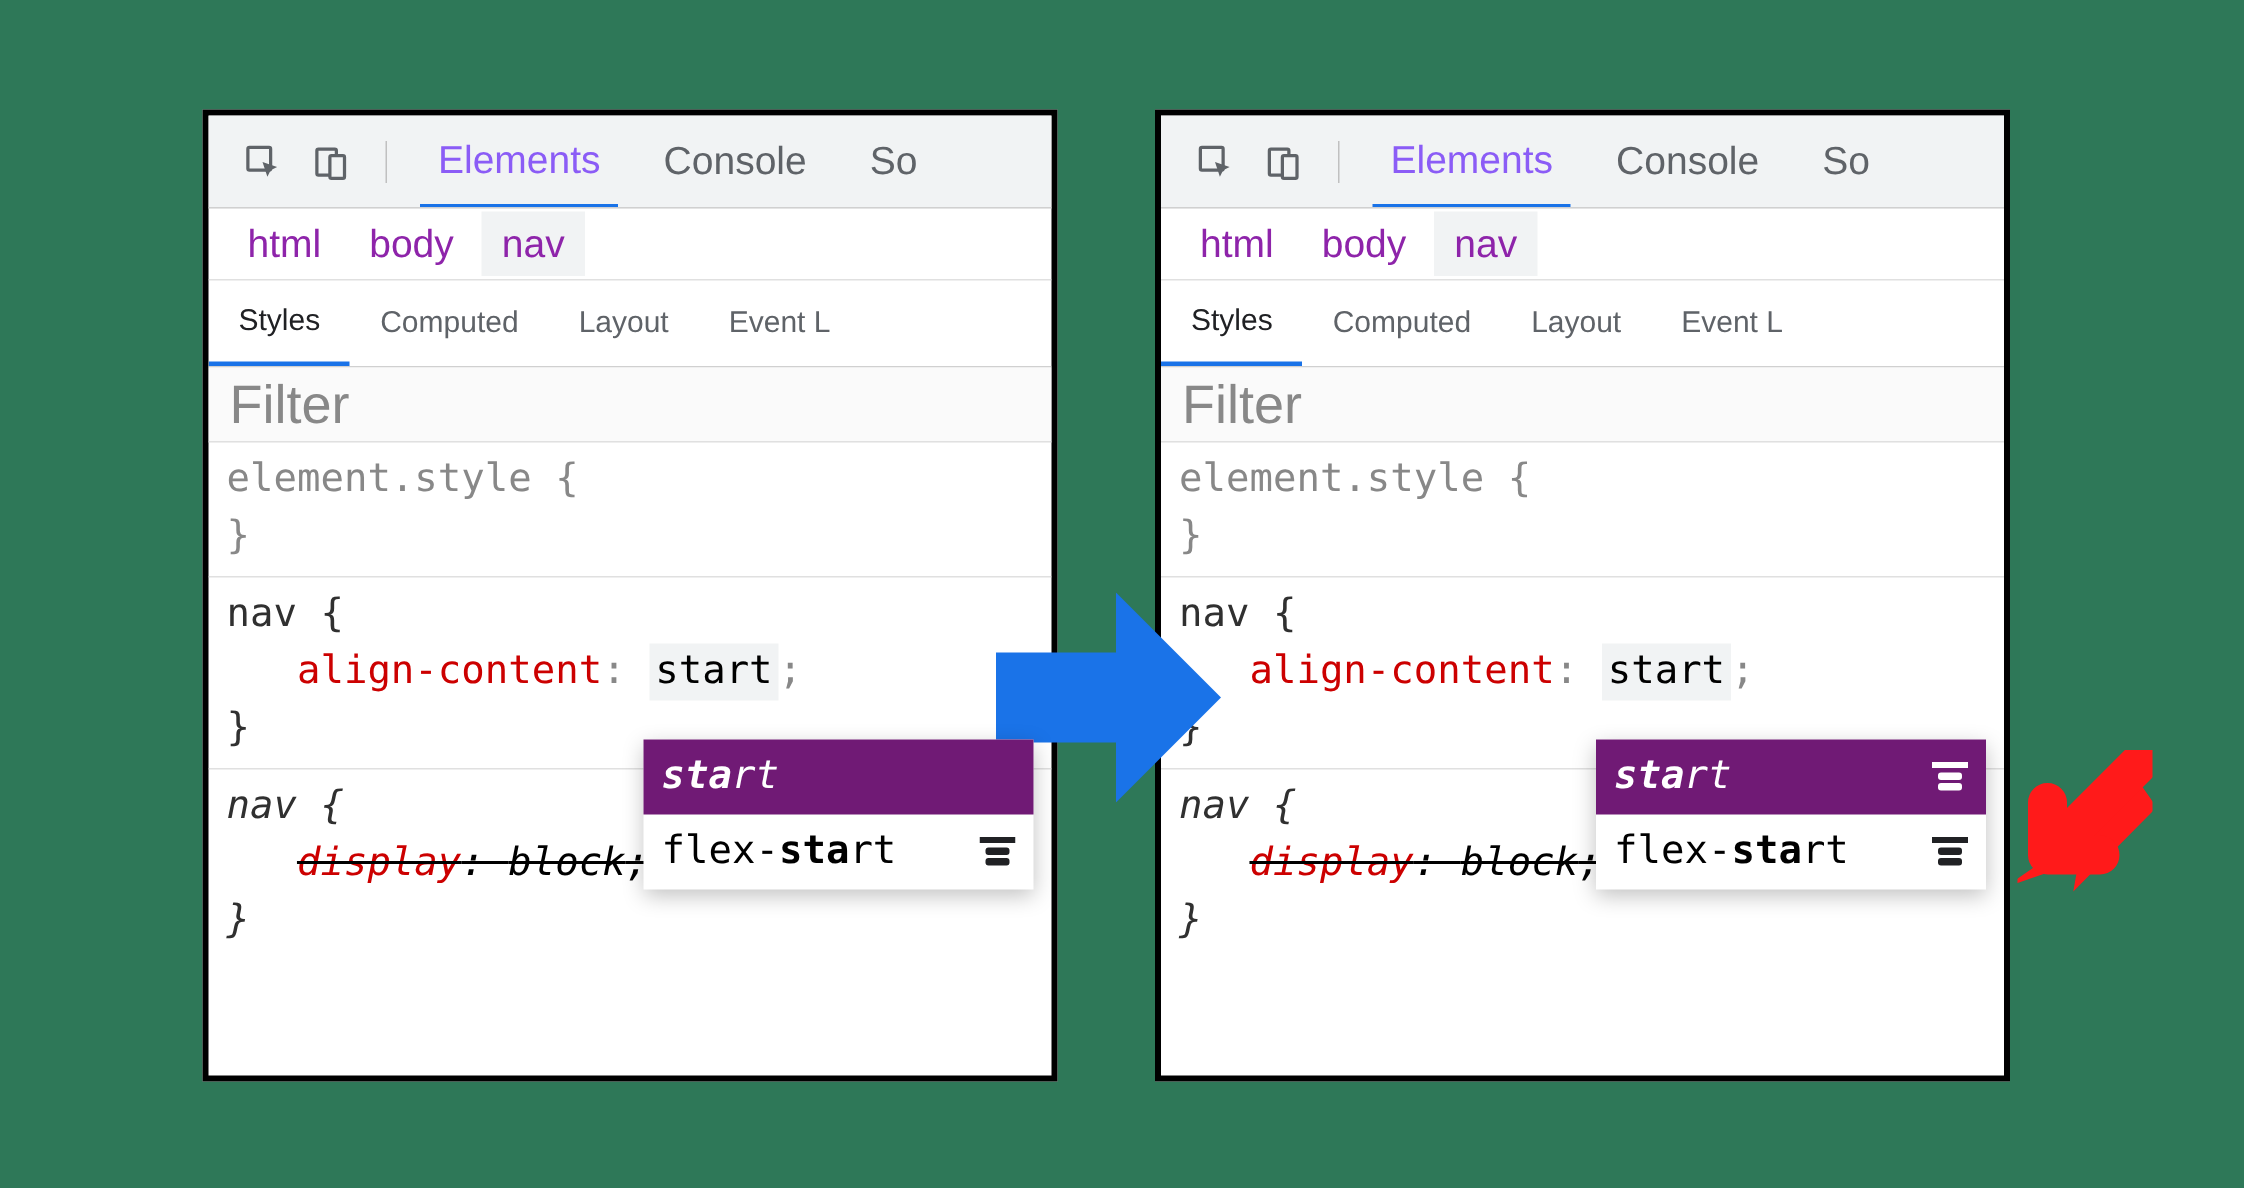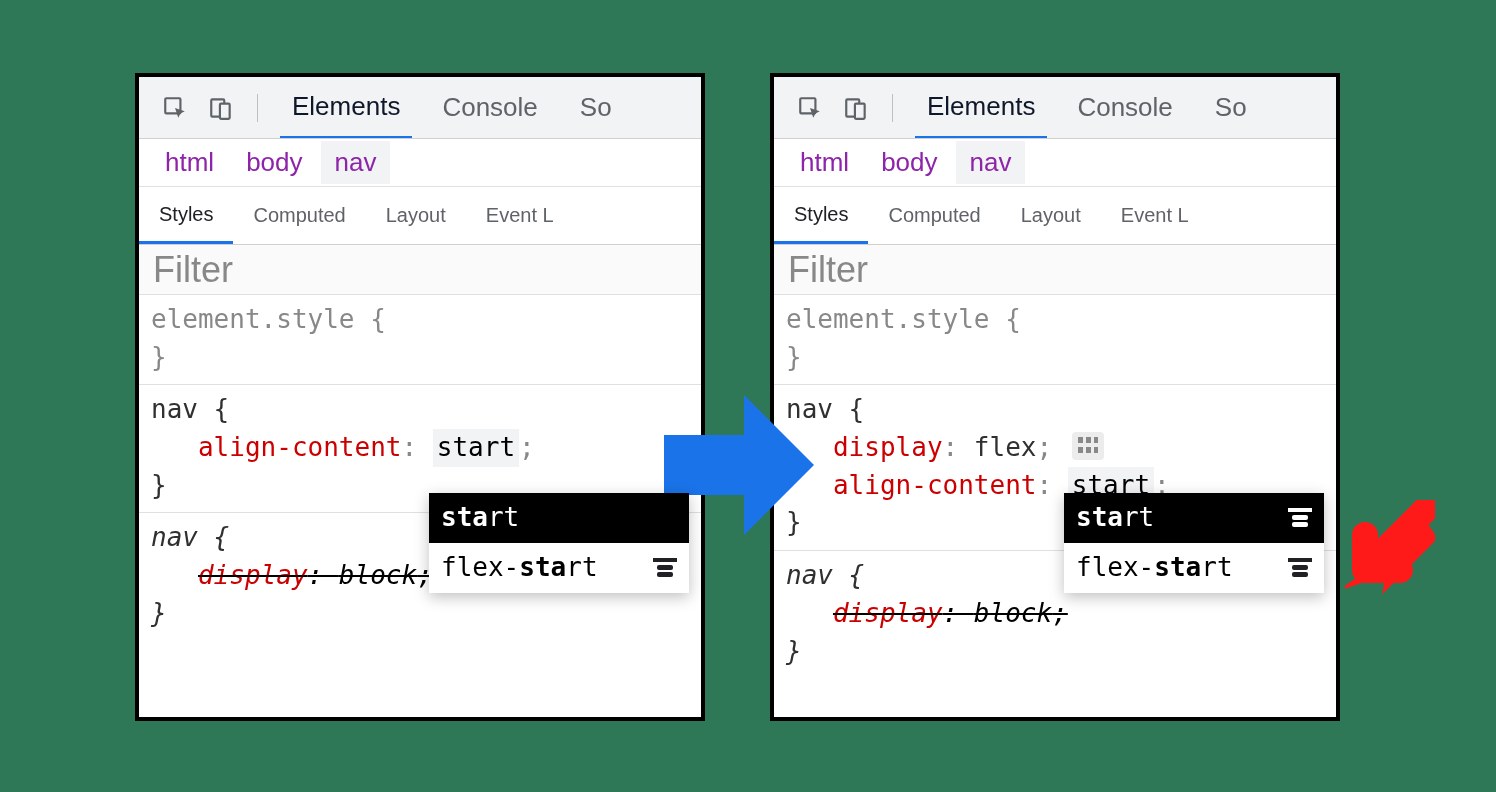--- a/index.html
+++ b/index.html
@@ -31,21 +31,21 @@
     padding-left: 22px;
     gap: 18px;
     font-size: 26px;
     color: #5f6368;
     overflow: hidden;
     white-space: nowrap;
   }
   .toolbar .ticon { width: 28px; height: 28px; display:flex; align-items:center; justify-content:center; }
   .toolbar .divider { width:1px; height:28px; background:#c0c0c0; margin:0 4px; }
   .toolbar .tab { padding: 0 12px; height:62px; display:flex; align-items:center; cursor:pointer; }
-  .toolbar .tab.active { color:#0f172a; border-bottom:3px solid #1a73e8; margin-bottom:-1px; }
+  .toolbar .tab.active { color:#8b5cf6; border-bottom:3px solid #1a73e8; margin-bottom:-1px; }
 
   
   .crumbs {
     display:flex; align-items:center;
     height:48px;
     padding-left:12px;
     border-bottom:1px solid #e0e0e0;
     font-size:26px;
     gap:4px;
   }
@@ -109,21 +109,21 @@
   .dropdown {
     position:absolute;
     background:#fff;
     box-shadow:0 4px 14px rgba(0,0,0,0.25);
     font-family: Menlo, Consolas, monospace;
     font-size:26px;
     z-index:10;
     min-width:260px;
   }
   .dropdown .opt { padding:6px 12px; display:flex; align-items:center; justify-content:space-between; gap:20px; }
-  .dropdown .opt.sel { background:#000000; color:#fff; }
+  .dropdown .opt.sel { background:#701a75; color:#fff;font-style:italic; }
   .dropdown .opt b { font-weight:700; }
   .small-align-icon { width:24px; height:20px; flex-shrink:0; }
 
   
   .big-arrow {
     position:absolute;
     left:664px; top:395px;
     width:150px; height:140px;
     z-index:5;
   }
@@ -247,24 +247,20 @@
 
   <div class="stylespane">
     <div class="ruleblock">
       <div class="gray">element.style {</div>
       <div class="gray">}</div>
     </div>
 
     <div class="ruleblock" style="position:relative;">
       <div class="selector">nav {</div>
       <div>
-        &nbsp;&nbsp;&nbsp;<span class="prop">display</span><span class="gray">: </span><span class="val">flex</span><span class="gray">;</span>
-        <span class="gridicon"></span>
-      </div>
-      <div>
         &nbsp;&nbsp;&nbsp;<span class="prop">align-content</span><span class="gray">: </span><span class="valbox"><span>sta</span><span>rt</span></span><span class="gray">;</span>
       </div>
       <div class="selector">}</div>
 
       <div class="dropdown" style="left:290px; top:108px;">
         <div class="opt sel">
           <span><b>sta</b><span>rt</span></span>
           <svg class="small-align-icon" viewBox="0 0 24 20">
               <rect x="0" y="0" width="24" height="4" fill="#fff"></rect>
               <rect x="4" y="7" width="16" height="5" rx="2" fill="#fff"></rect>

